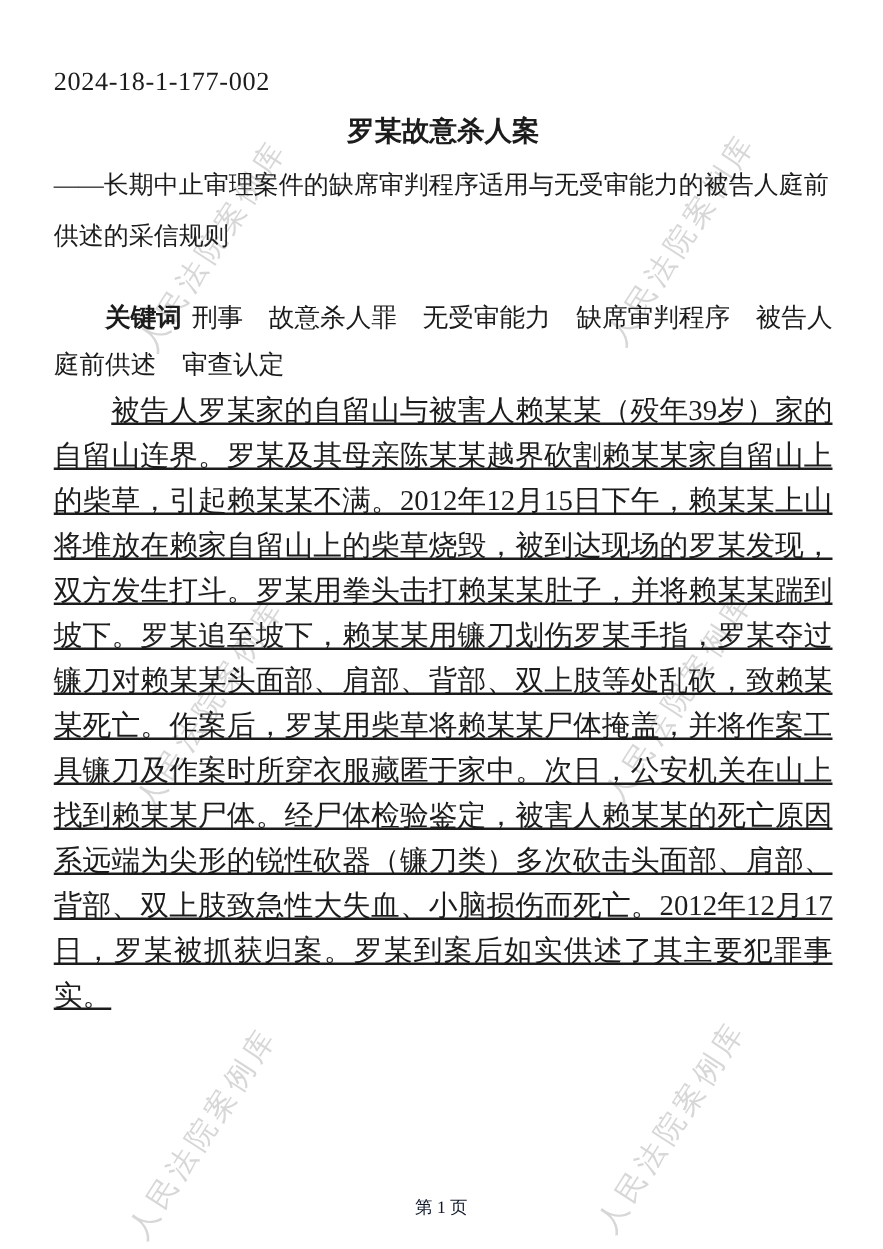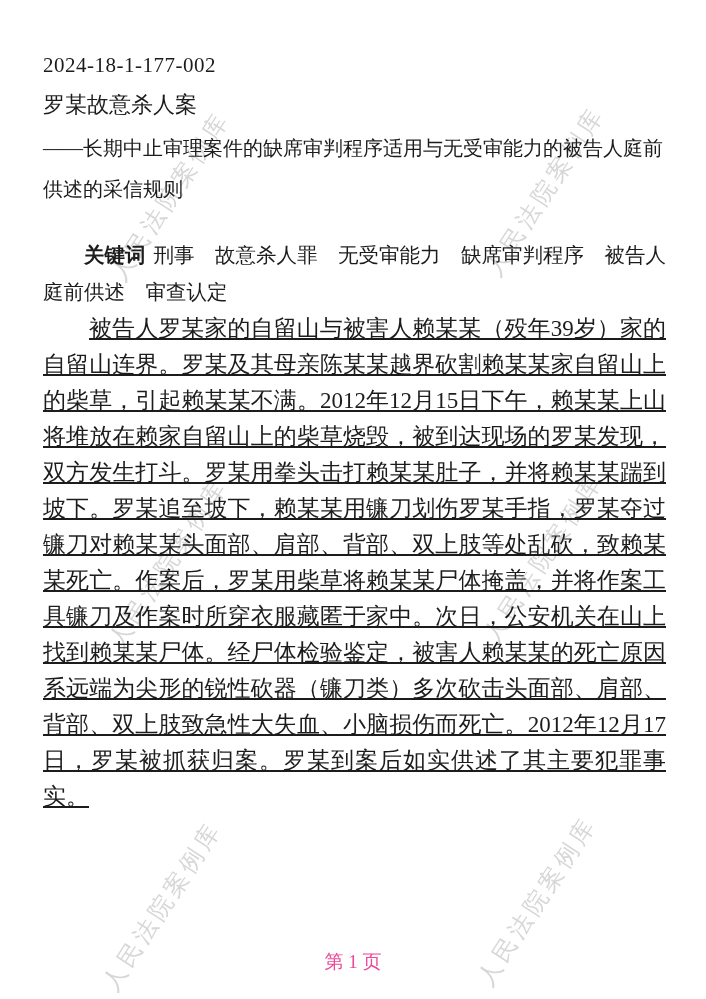--- a/index.html
+++ b/index.html
@@ -47,21 +47,22 @@
     padding: 52px 40px 0 43px;
   }
   .doc-number {
     font-size: 21px;
     line-height: 26px;
     letter-spacing: 0.5px;
   }
   .title {
     margin: 12px 0 0 0;
     font-size: 22px;
-    font-weight: normal;
+    font-weight: bold;
+    text-align: center;
     line-height: 30px;
   }
   .subtitle {
     margin-top: 8px;
     font-size: 20px;
     line-height: 41px;
   }
   .keywords {
     margin: 26px 0 0 0;
     font-size: 20.5px;
@@ -90,22 +91,22 @@
     text-align: justify;
     text-decoration: underline;
   }
   .page-footer {
     position: absolute;
     left: 0;
     right: 0;
     bottom: 24px;
     z-index: 1;
     text-align: center;
-    font-size: 19px;
-    color: #ec4899;
+    font-size: 14px;
+    color: #0f172a;
   }
 </style>
 </head>
 <body>
 
 <div class="page">
 
   <div class="wm-layer">
     <span class="wm wm-1">人民法院案例库</span>
     <span class="wm wm-2">人民法院案例库</span>

